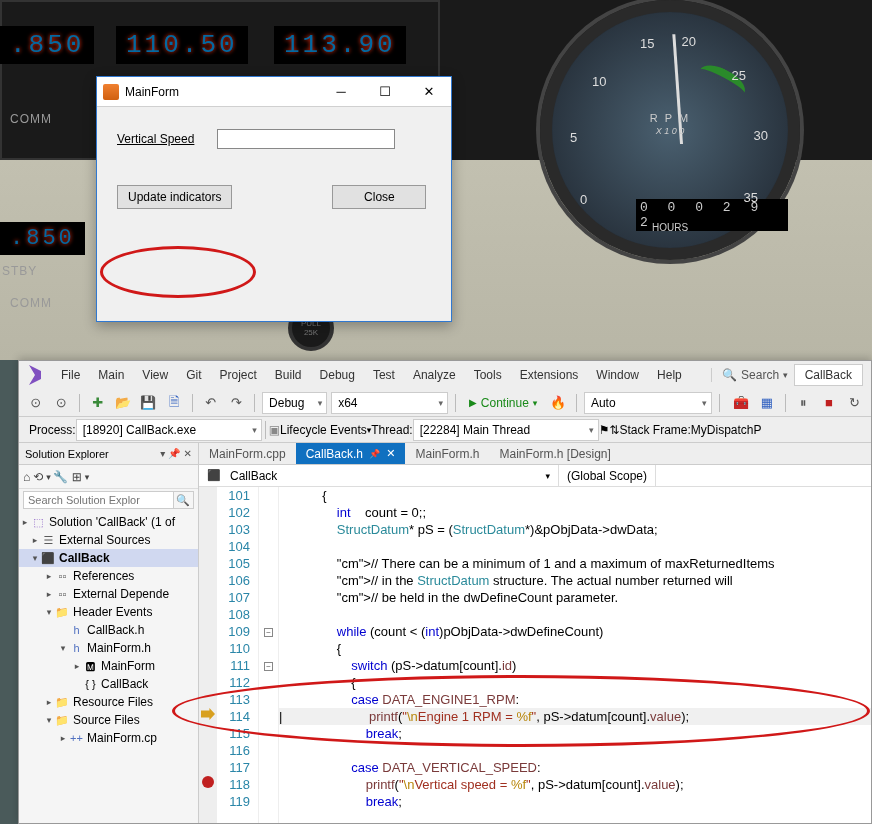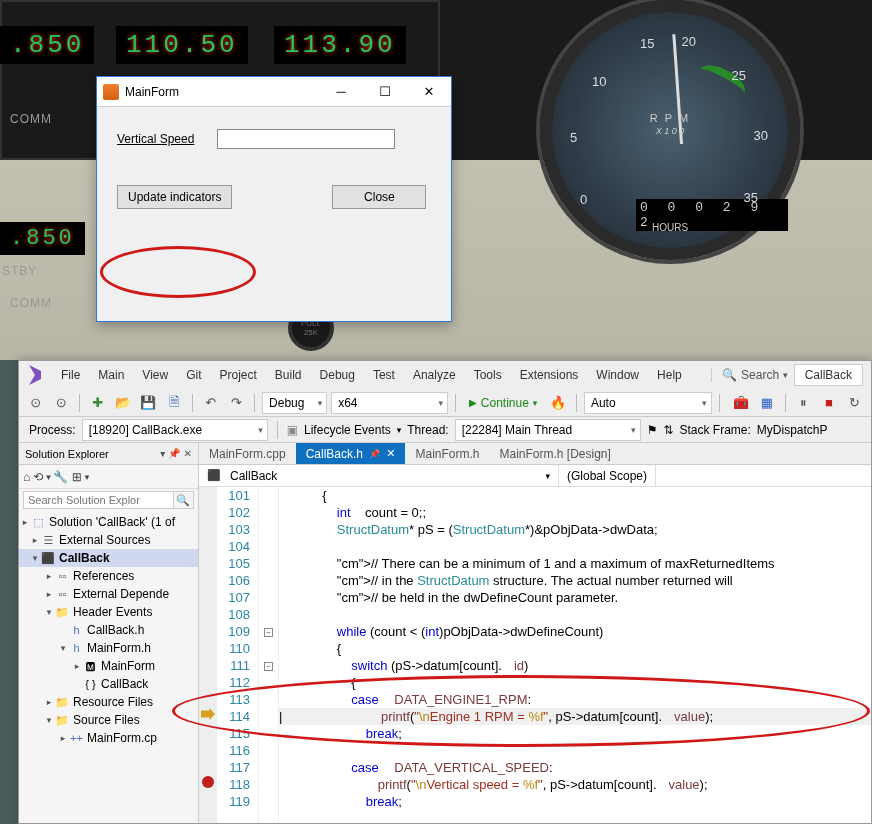--- a/index.html
+++ b/index.html
@@ -1,21 +1,21 @@
 <!DOCTYPE html>
 <html><head>
 <meta charset="utf-8">
 <style>
 * { margin: 0; padding: 0; box-sizing: border-box; font-family: "Segoe UI", Arial, sans-serif; }
 body { background: #4a5a5a; width: 872px; height: 824px; overflow: hidden; position: relative; }
 
 
 .sim-bg { position: absolute; top: 0; left: 0; width: 872px; height: 360px; background: linear-gradient(to bottom, #1a1a1a 0%, #1a1a1a 160px, #c2c0b0 160px, #b8b6a6 360px); }
 .radio-panel { position: absolute; top: 0; left: 0; width: 440px; height: 160px; background: #1a1a1a; border: 2px solid #333; }
-.led { position: absolute; font-family: "Courier New", monospace; font-size: 26px; color: #22c55e; letter-spacing: 3px; text-shadow: 0 0 4px #ff3010; background: #000; padding: 4px 10px; }
+.led { position: absolute; font-family: "Courier New", monospace; font-size: 26px; color: #0369a1; letter-spacing: 3px; text-shadow: 0 0 4px #ff3010; background: #000; padding: 4px 10px; }
 .led.small { font-size: 22px; }
 .gauge { position: absolute; top: 0; left: 540px; width: 260px; height: 260px; border-radius: 50%; background: radial-gradient(circle, #4a6070 0%, #2a3540 70%, #0a0a0a 80%); border: 12px solid #2a2a2a; box-shadow: 0 0 0 4px #444; }
 .gauge-txt { position: absolute; width: 100%; text-align: center; color: #ccc; font-size: 11px; }
 .gauge-rpm { top: 100px; letter-spacing: 2px; }
 .gauge-x100 { top: 114px; font-size: 9px; font-style: italic; }
 .gauge-hours { top: 210px; font-size: 10px; }
 .odometer { position: absolute; top: 187px; left: 84px; background: #000; color: #ccc; font-family: "Courier New", monospace; font-size: 13px; letter-spacing: 6px; padding: 1px 4px; }
 .gauge-needle { position: absolute; top: 22px; left: 128px; width: 3px; height: 110px; background: #ddd; transform-origin: bottom center; transform: rotate(-4deg); }
 .gauge-tick { position: absolute; color: #ddd; font-size: 13px; }
 .gauge-green { position: absolute; top: 58px; right: 38px; width: 50px; height: 12px; border-top: 8px solid #2a8a2a; border-radius: 50% 50% 0 0 / 100% 100% 0 0; transform: rotate(28deg); }
@@ -49,21 +49,21 @@
 .vs-active-file { background: #fff; border: 1px solid #ccc; padding: 3px 10px; font-size: 12px; }
 
 .vs-toolbar { height: 28px; background: #eee; border-bottom: 1px solid #ccc; display: flex; align-items: center; padding: 0 6px; font-size: 12px; gap: 4px; }
 .tb-btn { width: 22px; height: 22px; display: flex; align-items: center; justify-content: center; color: #555; cursor: pointer; font-size: 13px; }
 .tb-sep { width: 1px; height: 18px; background: #bbb; margin: 0 3px; }
 .tb-combo { border: 1px solid #ccc; background: #fff; height: 22px; font-size: 12px; padding: 0 18px 0 6px; display: flex; align-items: center; position: relative; }
 .tb-combo::after { content: "▾"; position: absolute; right: 4px; font-size: 9px; color: #666; }
 .tb-continue { color: #1a8a1a; display: flex; align-items: center; gap: 4px; padding: 0 6px; }
 .tb-continue::before { content: "▶"; font-size: 10px; }
 
-.vs-toolbar2 { height: 26px; background: #eee; border-bottom: 1px solid #ccc; display: flex; align-items: center; padding: 0 10px; font-size: 12px; gap: 6px; }
+.vs-toolbar2 { height: 26px; background: #eee; border-bottom: 1px solid #ccc; display: flex; align-items: center; padding: 0 10px; font-size: 12px; }
 
 .vs-body { display: flex; height: calc(100% - 82px); }
 
 
 .solexp { width: 180px; background: #f5f5f5; border-right: 1px solid #ccc; display: flex; flex-direction: column; }
 .solexp-header { height: 22px; background: #eee; display: flex; align-items: center; padding: 0 6px; font-size: 11px; border-bottom: 1px solid #ccc; }
 .pin-icons { margin-left: auto; display: flex; gap: 3px; font-size: 10px; color: #555; }
 .solexp-tb { height: 24px; display: flex; align-items: center; padding: 0 4px; gap: 3px; border-bottom: 1px solid #ddd; }
 .solexp-tb span { font-size: 12px; color: #444; cursor: pointer; }
 .solexp-search { margin: 2px 4px; display: flex; }
@@ -99,21 +99,21 @@
 .bp-arrow { width: 14px; height: 12px; background: #d8a020; clip-path: polygon(0 20%, 60% 20%, 60% 0, 100% 50%, 60% 100%, 60% 80%, 0 80%); margin: 0 auto; }
 .gutter-ln { width: 42px; text-align: right; color: #2a86a8; padding-right: 8px; background: #fff; border-right: 1px solid #eee; }
 .gutter-fold { width: 20px; background: #fff; color: #888; text-align: center; font-size: 10px; border-right: 1px solid #eee; }
 .code-lines { flex: 1; white-space: pre; color: #000; }
 .code-row { height: 17px; line-height: 17px; }
 .hlrow { background: #f0f0f0; }
 .kw { color: #0000d0; }
 .typ { color: #2a8a9a; }
 .str { color: #a03020; }
 .esc { color: #b8860b; }
-.memb { color: #7a3a3a; margin-left: 12px; }
+.memb { color: #7a3a3a; }
 .circle2 { position: absolute; top: 675px; left: 172px; width: 698px; height: 72px; }
 .fold-box { display: inline-block; width: 9px; height: 9px; border: 1px solid #888; font-size: 8px; line-height: 7px; text-align: center; color: #555; }
 </style>
 </head>
 <body>
 
 <div class="sim-bg">
   <div class="radio-panel"></div>
   <div class="led" style="top:26px;left:0">.850</div>
   <div class="led" style="top:26px;left:116px">110.50</div>

